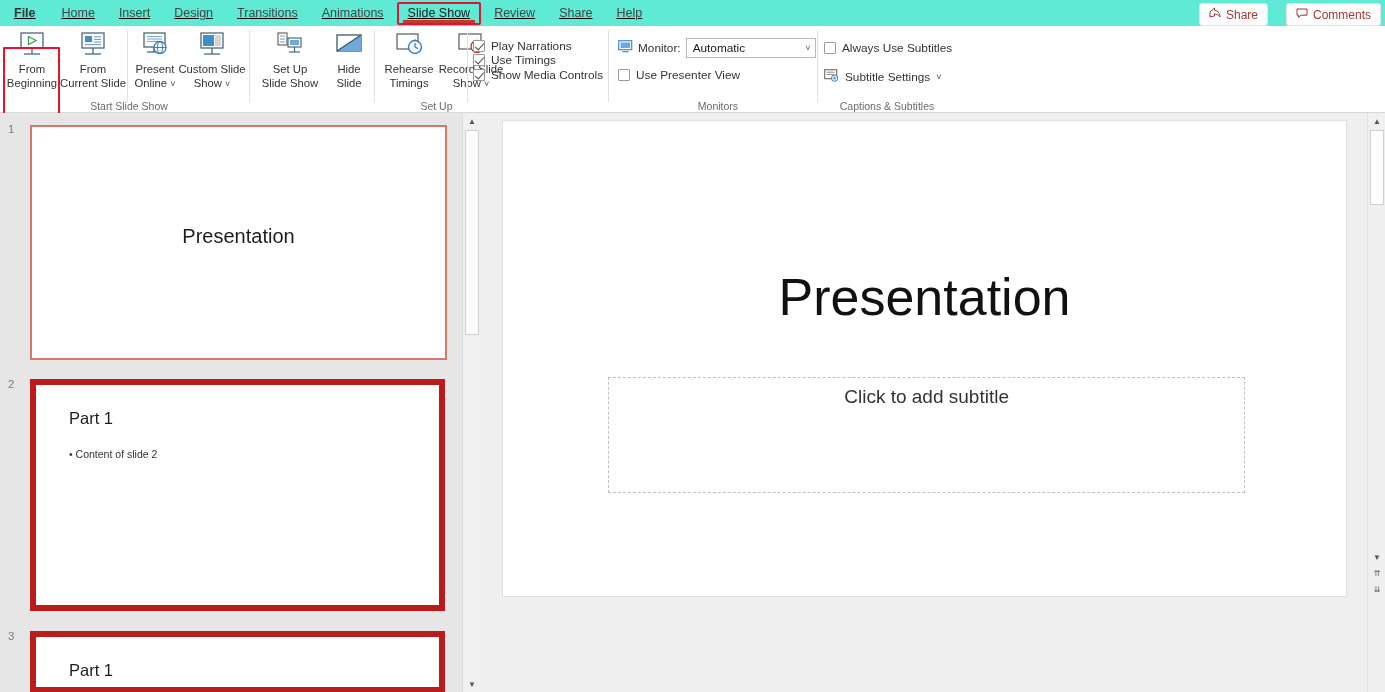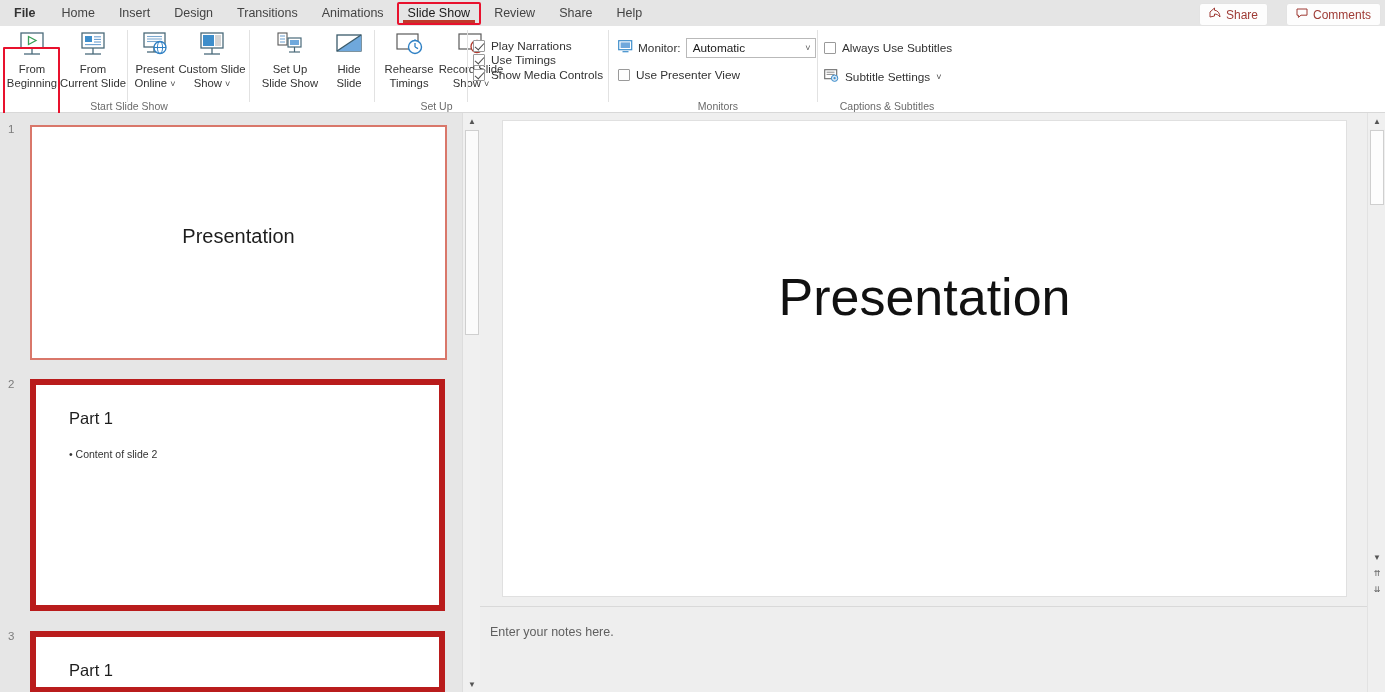--- a/index.html
+++ b/index.html
@@ -7,22 +7,22 @@
     width: 1385px; height: 692px;
     font-family: "Liberation Sans", sans-serif;
     background: #ffffff;
     overflow: hidden;
   }
   #app { position: relative; width: 1385px; height: 692px; }
 
   
   .menubar {
     position: absolute; left: 0; top: 0; width: 1385px; height: 26px;
-    background: #e5e5e5;
-    display: flex; align-items: center;
+    background: #5eead4;
+    display: flex; align-items: center; text-decoration: underline;
   }
   .menu-item {
     font-size: 12.5px; color: #444444;
     padding: 4px 11px; margin: 0 1px;
     white-space: nowrap; line-height: 15px;
     border-radius: 2px;
     cursor: default;
   }
   .menu-item.file { color: #333; font-weight: bold; padding-left: 13px; padding-right:13px;}
   .menu-item.active-tab {
@@ -494,24 +494,24 @@
   <div class="tsb">
     <div class="sb-arrow" style="top:0;">▲</div>
     <div class="sb-thumb" style="top:17px; height:205px;"></div>
     <div class="sb-arrow" style="top:563px;">▼</div>
   </div>
 
   <div class="mainarea">
     <div class="editpane">
       <div class="slidecanvas">
         <div class="sl-title">Presentation</div>
-      </div>
-    </div>
-    <div class="notespane">
-      <div class="notestext">Enter your notes here.</div>
+        <div class="sl-sub">
+          <span>Click to add subtitle</span>
+        </div>
+      </div>
     </div>
   </div>
 
   <div class="msb">
     <div class="sb-arrow" style="top:0;">▲</div>
     <div class="msb-thumb" style="top:17px; height:75px;"></div>
     <div class="navbtn" style="top:437px;">▼</div>
     <div class="navbtn" style="top:453px;">⇈</div>
     <div class="navbtn" style="top:469px;">⇊</div>
   </div>

